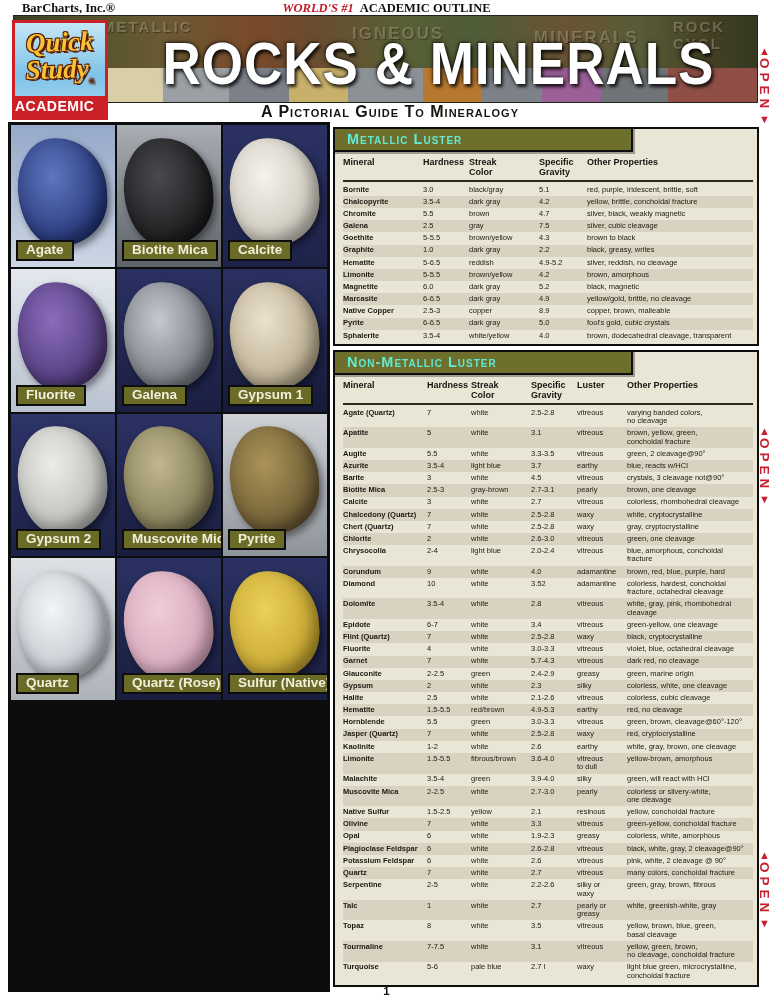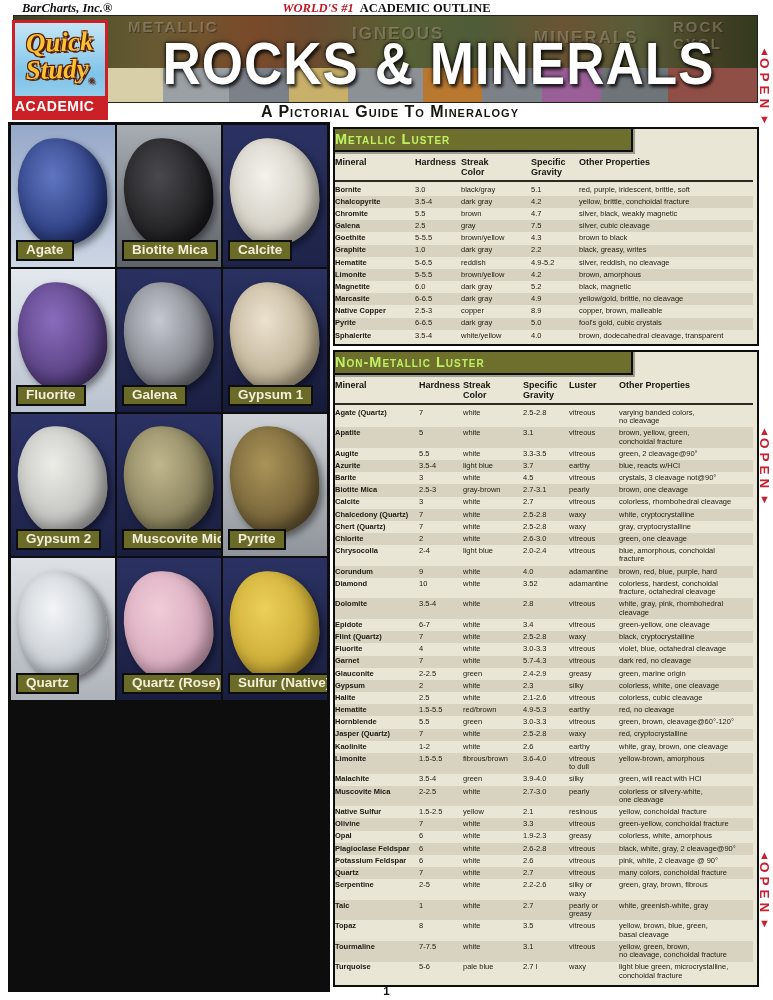--- a/index.html
+++ b/index.html
@@ -1,31 +1,31 @@
 <!DOCTYPE html>
 <html><head>
 <meta charset="utf-8">
 <style>
   html,body{margin:0;padding:0;}
   body{background:#ffffff;font-family:"Liberation Sans",sans-serif;}
   .page{position:relative;width:773px;height:1000px;background:#ffffff;overflow:hidden;}
 
   
-  .publisher{position:absolute;left:22px;top:1px;font-family:"Liberation Serif",serif;font-weight:bold;font-size:12.5px;color:#111;font-style:italic;}
+  .publisher{position:absolute;left:22px;top:1px;font-family:"Liberation Serif",serif;font-weight:bold;font-size:12.5px;color:#111;}
   .tagline{position:absolute;left:0;top:1px;width:100%;text-align:center;font-family:"Liberation Serif",serif;font-weight:bold;font-size:12.5px;color:#111;}
   .tagline .accent{color:#c41724;font-style:italic;margin-right:6px;}
 
   
   .banner{position:absolute;left:13px;top:15px;width:743px;height:86px;border:1px solid #20241a;
     background-image:
       linear-gradient(90deg,#4a4e68 0 6%,#8a8d94 6% 12%,#d8cfa8 12% 20%,#9aa0a4 20% 29%,#7b8089 29% 37%,#c9b06a 37% 45%,#8c9196 45% 55%,#b87830 55% 63%,#7d8288 63% 71%,#9b5f98 71% 79%,#6f7478 79% 88%,#8f4f46 88% 100%),
       linear-gradient(90deg,#3b3f22 0%,#55532c 10%,#6a5a33 20%,#7a4a2a 32%,#6b4b2f 40%,#585f35 52%,#4e5c38 62%,#6a5433 74%,#585c38 84%,#433f24 94%,#333a20 100%);
     background-size:100% 40%,100% 100%;background-position:bottom,top;background-repeat:no-repeat;overflow:hidden;}
   .ghost{position:absolute;font-weight:bold;font-size:15px;letter-spacing:2px;color:rgba(200,190,160,0.38);text-shadow:1px 1px 1px rgba(40,35,20,0.55);}
-  .ghost.g0{left:88px;top:2px;margin-left:26px;}
+  .ghost.g0{left:88px;top:2px;}
   .ghost.g1{left:338px;top:8px;font-size:17px;}
   .ghost.g2{left:520px;top:12px;font-size:17px;}
   .ghost.g3{left:659px;top:2px;}
   .banner-title{position:absolute;left:110px;right:4px;top:8px;bottom:0;display:flex;align-items:center;justify-content:center;
     font-weight:bold;font-size:53px;letter-spacing:1px;color:#ffffff;white-space:nowrap;transform:scaleY(1.12);
     text-shadow:2px 2px 3px rgba(0,0,0,0.75),-1px -1px 2px rgba(0,0,0,0.55),0 0 6px rgba(0,0,0,0.4);}
 
   
   .logo{position:absolute;left:12px;top:20px;width:96px;height:100px;border:3px solid #cc2027;box-sizing:border-box;
     background:linear-gradient(180deg,#c4e6f6 0%,#7fc3e8 55%,#a8d8f0 100%);display:flex;flex-direction:column;align-items:center;z-index:5;}
@@ -44,22 +44,22 @@
   .pcell{position:relative;overflow:hidden;}
   .rock{position:absolute;left:7%;right:7%;top:9%;bottom:15%;border-radius:42% 58% 55% 45% / 48% 52% 44% 56%;
     transform:rotate(-3deg);box-shadow:inset -6px -8px 14px rgba(0,0,0,0.35),3px 4px 7px rgba(0,0,0,0.45);}
   .plabel{position:absolute;left:5px;bottom:6px;background:#6b6b28;border:2px solid #0d0d0d;color:#f3eeda;font-weight:bold;font-size:13.5px;padding:0 8px 2px;white-space:nowrap;}
 
   
   .tbox{position:absolute;left:333px;width:426px;border:2px solid #0d0d0d;box-sizing:border-box;background:#e9e6d6;}
   .tbox.metallic{top:127px;height:219px;}
   .tbox.nonmetallic{top:350px;height:637px;overflow:hidden;}
   .ttitle{position:relative;margin:-2px 0 0 -2px;width:300px;box-sizing:border-box;border:2px solid #0d0d0d;background:#6e6f2d;
-    color:#bef264;font-variant:small-caps;font-weight:bold;font-size:14.5px;letter-spacing:1px;padding:2px 0 3px 0;box-shadow:2px 2px 0 rgba(20,20,10,0.35);}
-  .tgrid{padding:2px 4px 0 0;}
+    color:#5eead4;font-variant:small-caps;font-weight:bold;font-size:14.5px;letter-spacing:1px;padding:2px 0 3px 12px;box-shadow:2px 2px 0 rgba(20,20,10,0.35);}
+  .tgrid{padding:2px 4px 0 8px;}
   .trow{display:grid;align-items:start;}
   .metallic .trow{grid-template-columns:80px 46px 70px 48px 1fr;}
   .nonmetallic .trow{grid-template-columns:84px 44px 60px 46px 50px 1fr;}
   .thead-row{border-bottom:2px solid #2a2a20;margin-bottom:2px;}
   .thead-row .tcell{font-weight:bold;font-size:9px;line-height:1.15;color:#15150f;padding:3px 2px 2px 0;white-space:pre-line;background:none;}
   .tbody .trow:nth-child(even){background:#d7d3c0;}
   .tcell{font-size:7.5px;line-height:1.12;color:#242014;padding:1.9px 3px 1.9px 0;white-space:pre-line;font-weight:500;}
   .tbody .tcell:first-child{font-weight:bold;color:#1c1810;}
 
   

